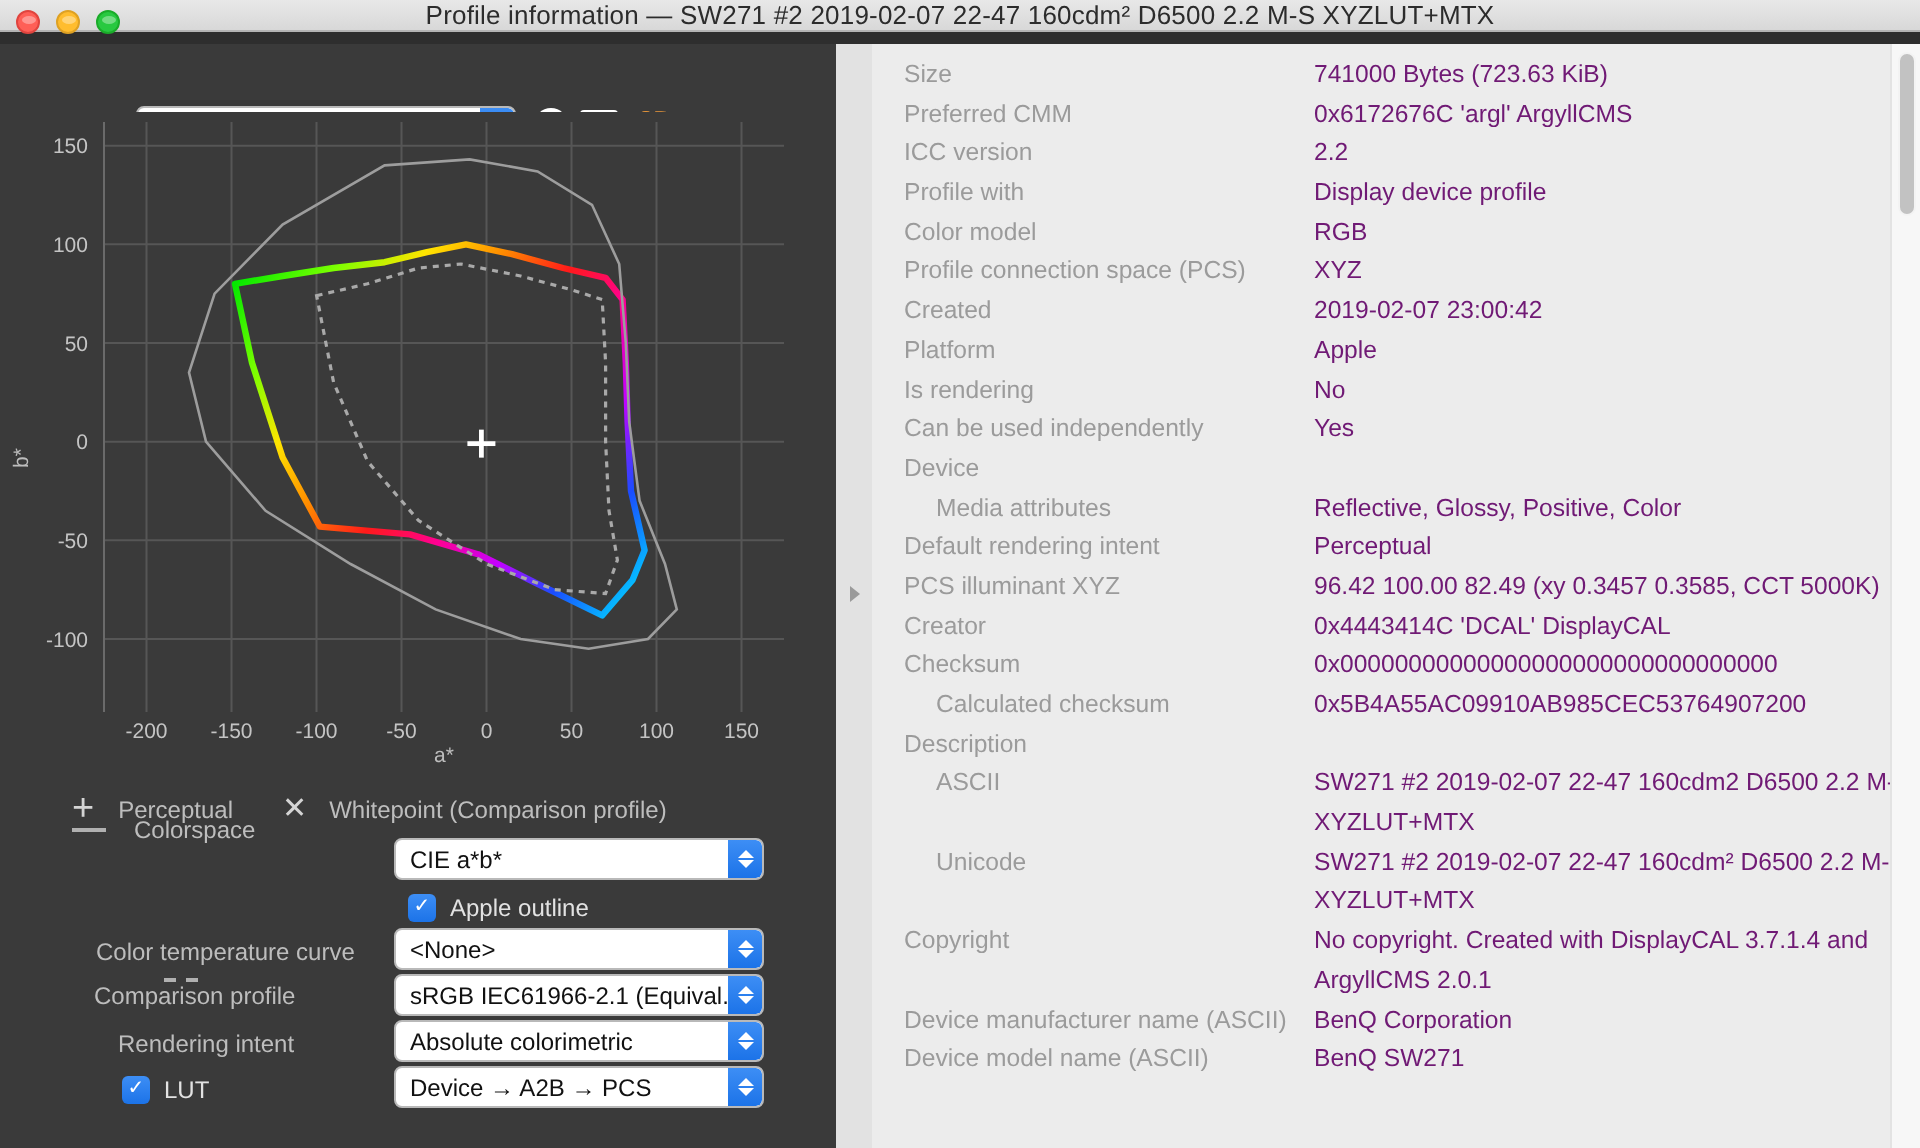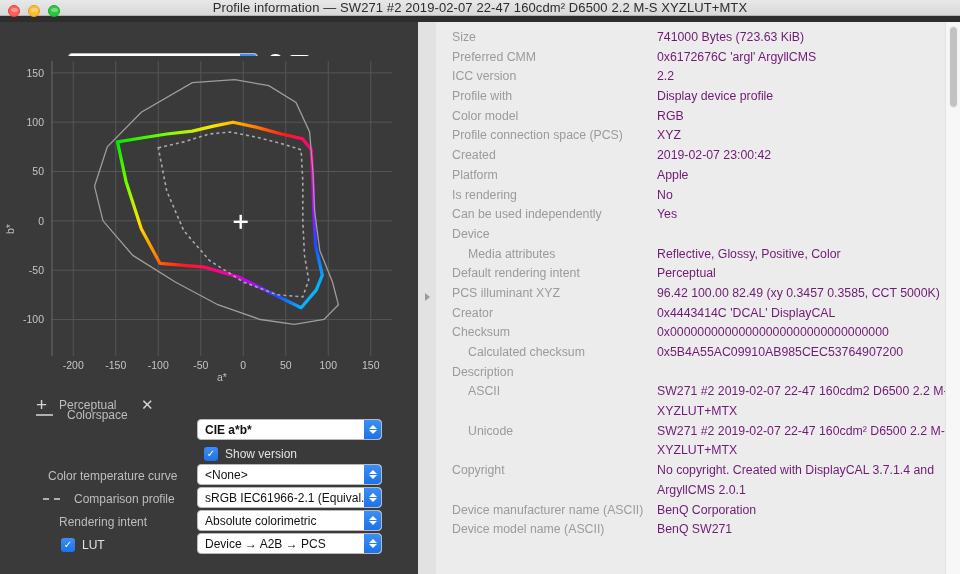--- a/index.html
+++ b/index.html
@@ -257,51 +257,52 @@
 
     <div class="controls">
 
       <div class="ctl-row" style="left:36px; top:5px;">
         <span class="glyph sym-plus">+</span>
         <span class="ctl-label" style="margin-left:12px;">Perceptual</span>
       </div>
 
       <div class="ctl-row" style="left:141px; top:5px;">
         <span class="glyph sym-x">✕</span>
+        <span class="ctl-label" style="margin-left:11px;">Whitepoint (Comparison profile)</span>
       </div>
 
       <div class="ctl-row" style="left:36px; top:15px;">
         <span class="sym-line"></span>
         <span class="ctl-label" style="margin-left:14px;">Colorspace</span>
       </div>
-      <div class="combo combo-ctl" style="left:197px; top:29px;font-weight:bold;">
+      <div class="combo combo-ctl" style="left:197px; top:29px;">
         <span>CIE a*b*</span>
         <span class="stepper">
             <i class="up"></i>
             <i class="down"></i>
           </span>
       </div>
 
       <div class="ctl-row" style="left:204px; top:54px;">
         <span class="checkbox">✓</span>
-        <span class="check-label">Show version</span>
+        <span class="check-label">Apple outline</span>
       </div>
 
       <div class="ctl-row" style="left:48px; top:76px;">
         <span class="ctl-label">Color temperature curve</span>
       </div>
       <div class="combo combo-ctl" style="left:197px; top:74px;">
         <span>&lt;None&gt;</span>
         <span class="stepper">
             <i class="up"></i>
             <i class="down"></i>
           </span>
       </div>
 
-      <div class="ctl-row" style="left:43px; top:99px;">
+      <div class="ctl-row" style="left:33px; top:99px;flex-direction:column;">
         <span class="sym-dash"></span>
         <span class="ctl-label" style="margin-left:14px;">Comparison profile</span>
       </div>
       <div class="combo combo-ctl" style="left:197px; top:97px;">
         <span>sRGB IEC61966-2.1 (Equival...</span>
         <span class="stepper">
             <i class="up"></i>
             <i class="down"></i>
           </span>
       </div>

